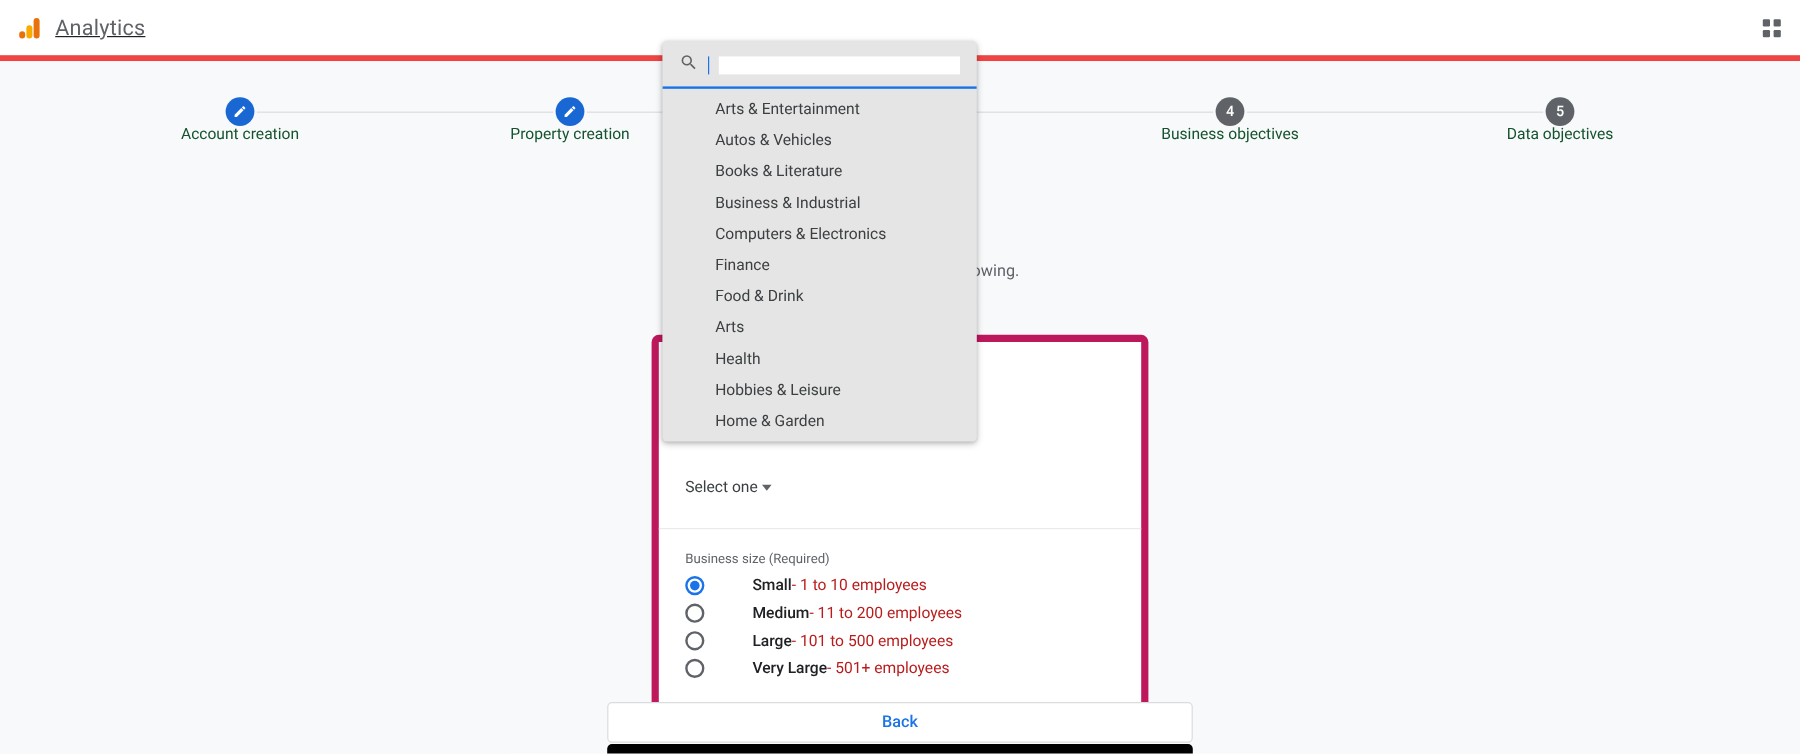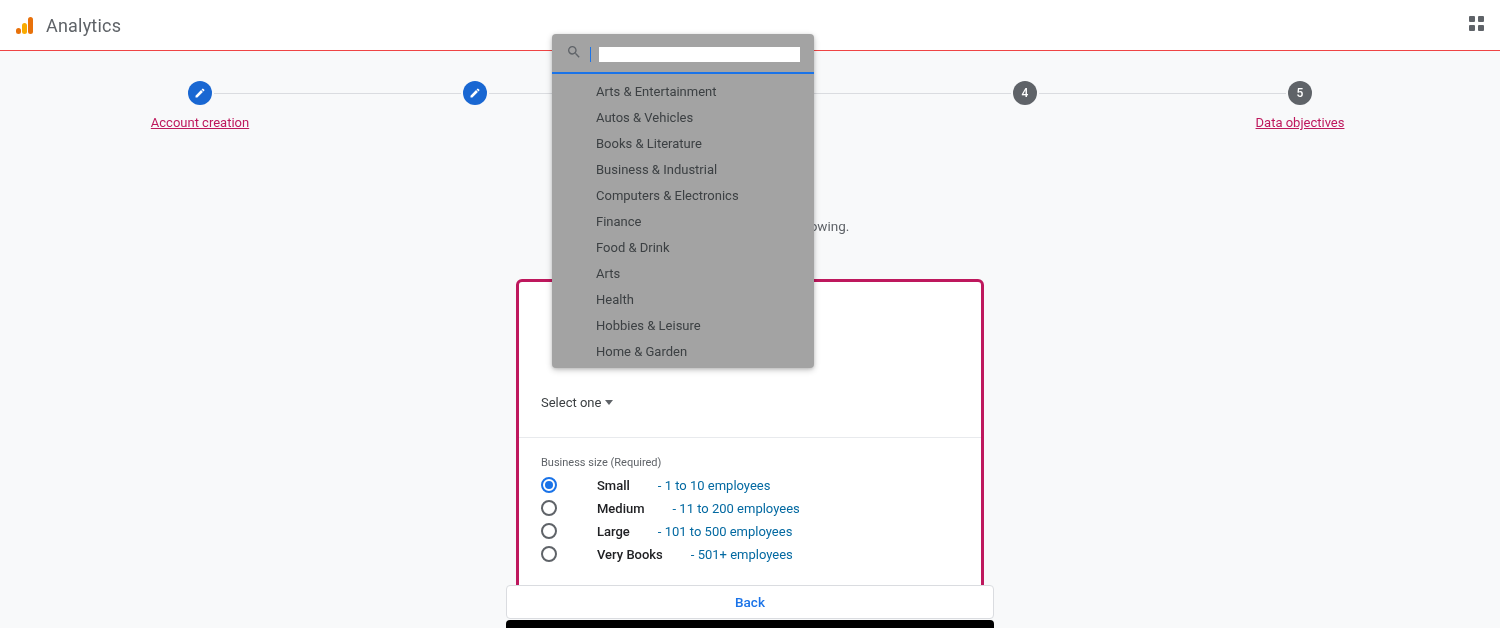--- a/index.html
+++ b/index.html
@@ -11,22 +11,23 @@
     overflow: hidden;
     position: relative;
     color: #202124;
   }
   
   .header {
     height: 51px;
     display: flex;
     align-items: center;
     padding: 0 16px;
-    border-bottom: 1px solid #ef4444;
-    position: relative;
+    border-bottom: 5px solid #ef4444;
+    position: relative;
+    text-decoration: underline;
   }
   .logo {
     display: flex;
     align-items: flex-end;
     margin-right: 12px;
   }
   .logo-bar1, .logo-bar2, .logo-bar3 {
     display: inline-block;
     border-radius: 3px;
     margin-right: 1px;
@@ -81,24 +82,22 @@
   }
   .step-circle {
     width: 24px; height: 24px; border-radius: 50%;
     margin: 0 auto;
     display: flex; align-items: center; justify-content: center;
     font-size: 12px; color: #fff; font-weight: 500;
   }
   .step-done { background:#1967d2; }
   .step-todo { background:#5f6368; }
   .step-label {
-    margin-top: 10px;
     font-size: 13px;
-    color: #be185d;
-    text-decoration: underline;
+    color: #14532d;
   }
   .pencil-icon svg { width:12px; height:12px; fill:#fff; }
 
   .content {
     position: absolute;
     top: 126px;
     left: 0; right: 0;
     text-align: center;
   }
   .page-h1 {
@@ -111,23 +110,23 @@
     font-size: 13.5px;
     color: #5f6368;
     line-height: 1.45;
   }
 
   .card {
     position: absolute;
     top: 228px;
     left: 50%;
     transform: translateX(-50%);
-    width: 468px;
+    width: 414px;
     background: #fff;
-    border: 3px solid #be185d;
+    border: 6px solid #be185d;
     border-radius: 6px;
     text-align: left;
     padding: 20px 22px 22px;
   }
   .section-top-border {
     border-top: 1px solid #e8eaed;
     margin: 26px -22px 0;
     padding: 18px 22px 0;
   }
   .field-label {
@@ -162,21 +161,21 @@
     border: 2px solid #5f6368;
     margin-right: 12px;
     display:inline-flex; align-items:center; justify-content:center;
     flex-shrink:0;
   }
   .radio.checked { border-color:#1a73e8; }
   .radio.checked::after {
     content:''; width:8px; height:8px; border-radius:50%; background:#1a73e8;
   }
   .radio-bold { font-weight:500; color:#202124;margin-left:28px; }
-  .radio-desc { color:#0369a1;margin-left:28px; }
+  .radio-desc { color:#b91c1c; }
 
   .btn-row {
     position: absolute;
     top: 534px;
     left: 50%;
     transform: translateX(-50%);
     width: 488px;
     display:flex;
     gap: 1px;
     flex-direction: column;
@@ -199,21 +198,21 @@
     background:#000000;
     color:#9aa0a6;
   }
 
   
   .dropdown {
     position: absolute;
     top: 34px;
     left: 552px;
     width: 262px;
-    background:#a3a3a3;
+    background:#e5e5e5;
     box-shadow: 0 2px 6px rgba(0,0,0,.22), 0 1px 3px rgba(0,0,0,.12);
     border-radius: 4px;
     z-index: 10;
     overflow: hidden;
   }
   .dd-search {
     display:flex;
     align-items:center;
     padding: 10px 14px 8px;
     border-bottom: 2px solid #1a73e8;
@@ -274,27 +273,29 @@
           </svg>
       </div>
       <div class="step-label">Account creation</div>
     </div>
     <div class="step">
       <div class="step-circle step-done pencil-icon">
         <svg viewBox="0 0 24 24">
             <path d="M3 17.25V21h3.75L17.81 9.94l-3.75-3.75L3 17.25zM20.71 7.04a1 1 0 0 0 0-1.41l-2.34-2.34a1 1 0 0 0-1.41 0l-1.83 1.83 3.75 3.75 1.83-1.83z"></path>
           </svg>
       </div>
+      <div class="step-label">Property creation</div>
     </div>
     <div class="step">
       <div class="step-circle step-done">3</div>
       <div class="step-label">s details</div>
     </div>
     <div class="step">
       <div class="step-circle step-todo">4</div>
+      <div class="step-label">Business objectives</div>
     </div>
     <div class="step">
       <div class="step-circle step-todo">5</div>
       <div class="step-label">Data objectives</div>
     </div>
   </div>
 
   <div class="content">
     <div class="page-h1">our business</div>
     <div class="page-desc">
@@ -323,21 +324,21 @@
             <span class="radio-bold">Medium</span>
             <span class="radio-desc"> - 11 to 200 employees</span>
           </div>
           <div class="radio-row">
             <span class="radio"></span>
             <span class="radio-bold">Large</span>
             <span class="radio-desc"> - 101 to 500 employees</span>
           </div>
           <div class="radio-row">
             <span class="radio"></span>
-            <span class="radio-bold">Very Books</span>
+            <span class="radio-bold">Very Large</span>
             <span class="radio-desc"> - 501+ employees</span>
           </div>
         </div>
     </div>
   </div>
 
   <div class="btn-row">
     <button class="btn btn-back">Back</button>
     <button class="btn btn-next" disabled="">Next</button>
   </div>

